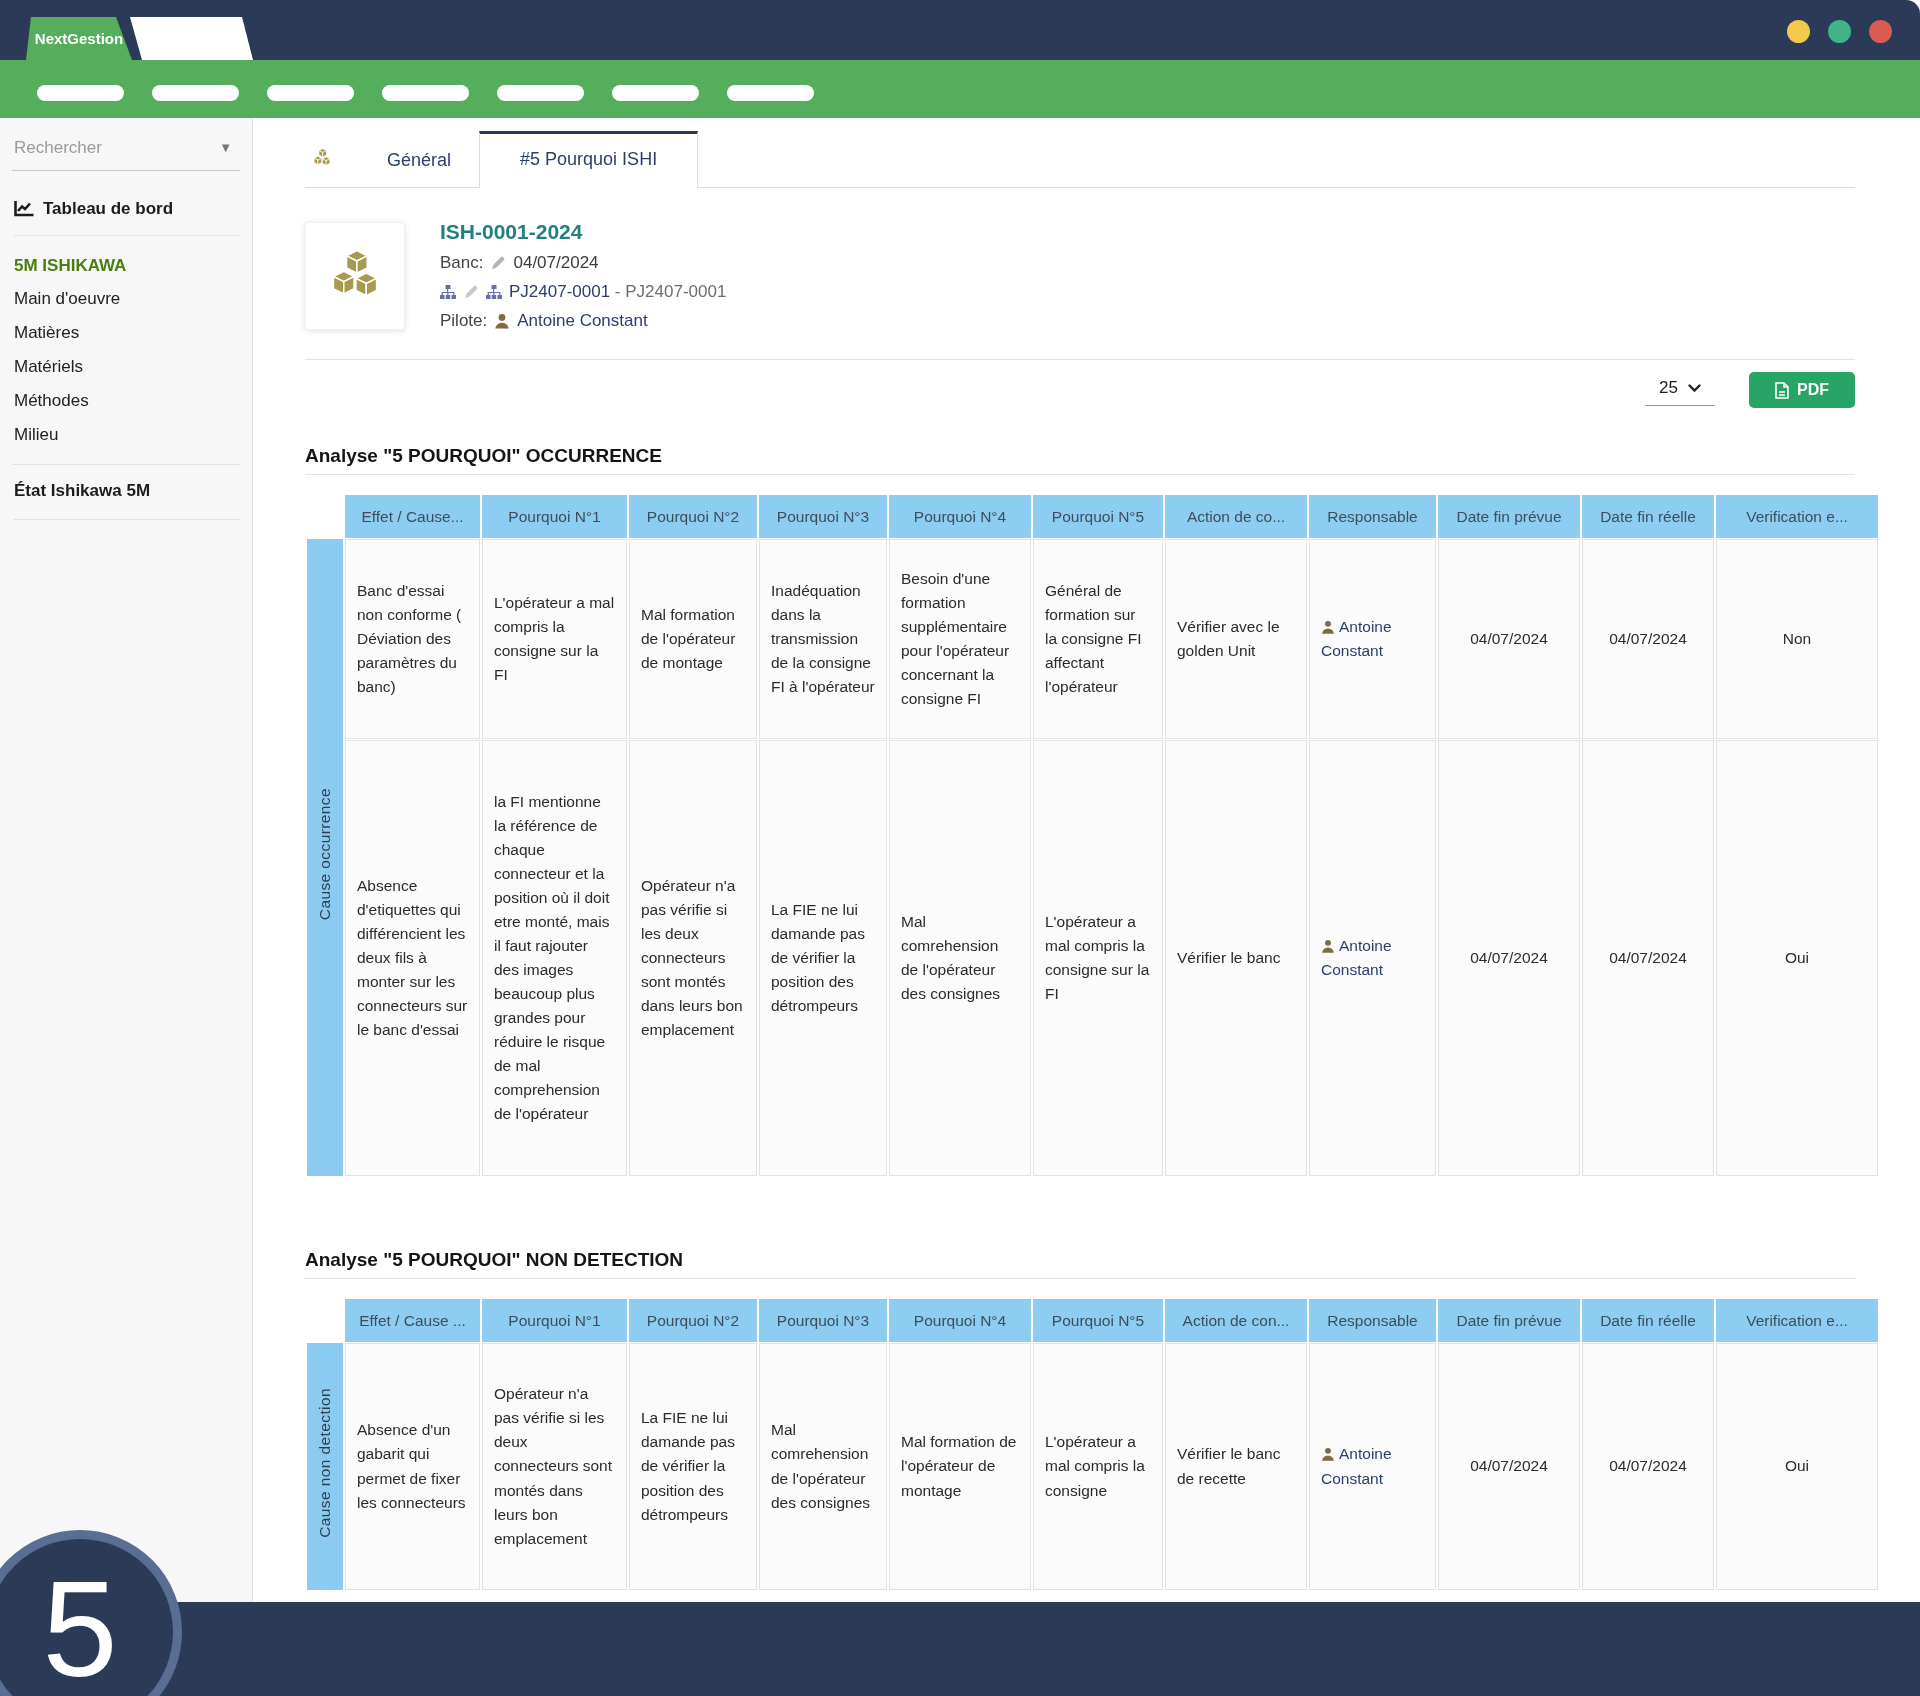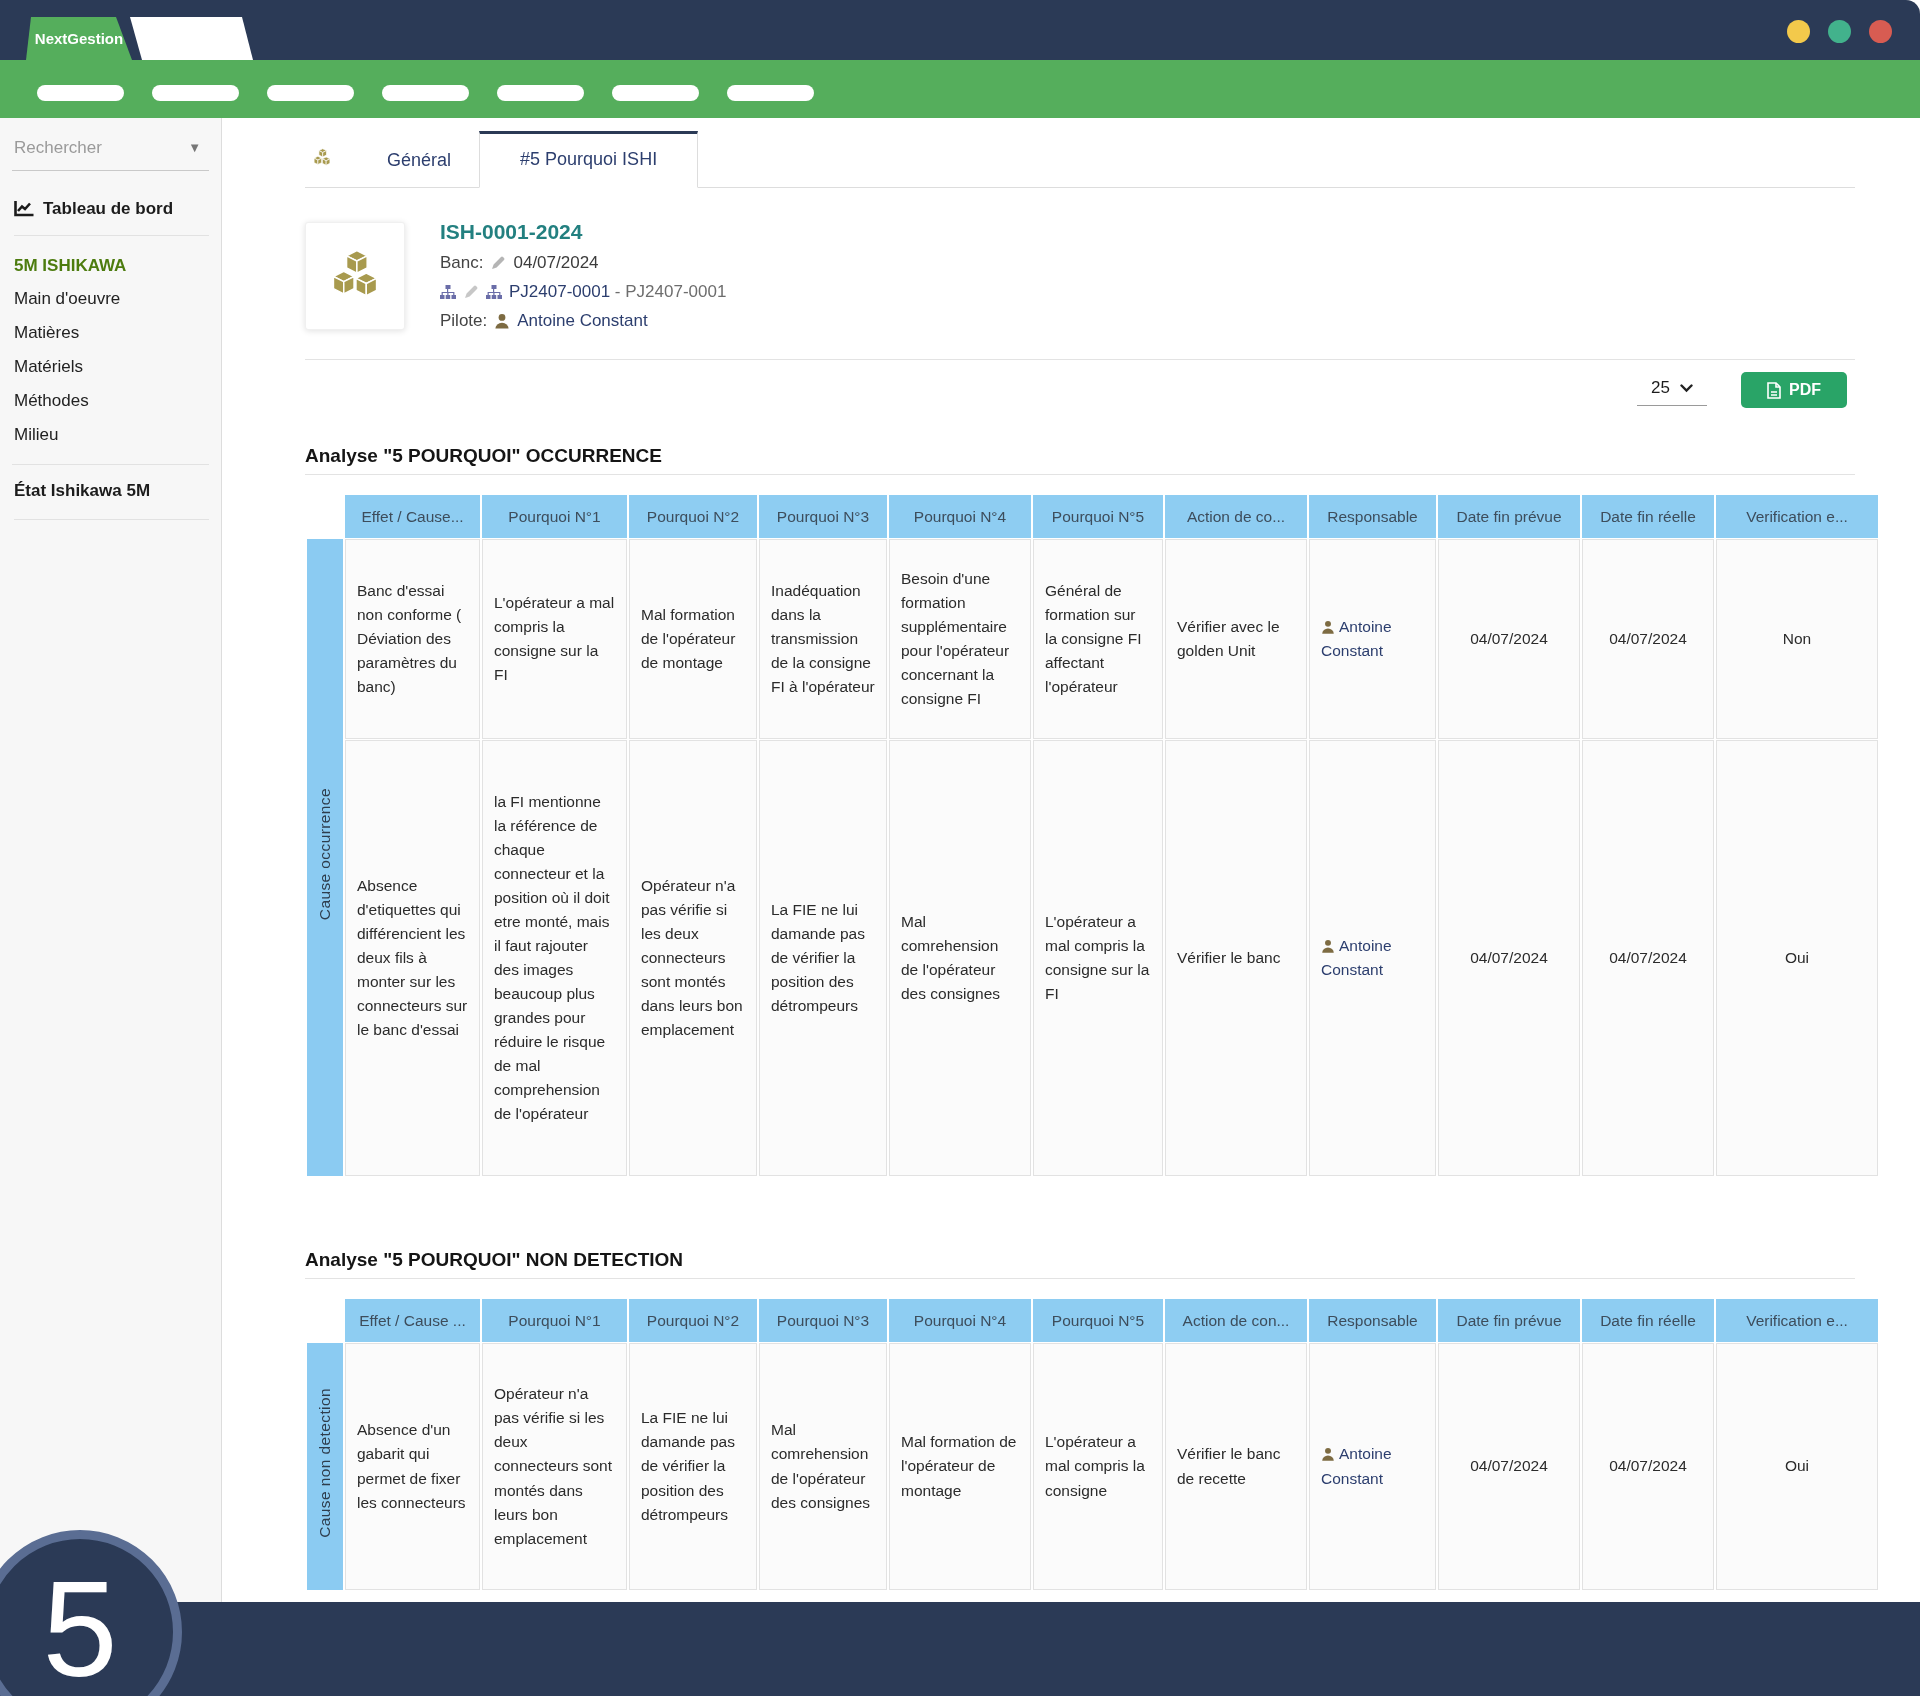--- a/index.html
+++ b/index.html
@@ -18,21 +18,21 @@
                clip-path:polygon(0 0, 112px 0, 123px 100%, 12px 100%); }
   .win-dots { position:absolute; right:28px; top:20px; display:flex; gap:18px; }
   .win-dots i { width:23px; height:23px; border-radius:50%; display:block; }
 
   
   .greenbar { position:absolute; left:0; top:60px; width:1920px; height:58px; background:#55ae5c; }
   .pills { position:absolute; left:37px; top:25px; display:flex; gap:28px; }
   .pill { width:87px; height:16px; background:#fff; border-radius:8px; }
 
   
-  .sidebar { position:absolute; left:0; top:118px; width:222px; height:1484px;
+  .sidebar { position:absolute; left:0; top:118px; width:253px; height:1484px;
              background:#f7f7f7; border-right:1px solid #ddd; padding:14px 12px 0 12px; }
   .search { position:relative; color:#9a9a9a; font-size:17px; padding:6px 2px 12px 2px;
             border-bottom:1px solid #c9c9c9; cursor:pointer; }
   .search .caret { position:absolute; right:8px; top:8px; color:#777; font-size:13px; }
   .side-dash { display:flex; align-items:center; gap:9px; font-size:17px; font-weight:bold;
                color:#1c1c1c; margin:28px 0 0 2px; padding-bottom:16px; border-bottom:1px solid #e2e2e2; cursor:pointer; }
   .side-head { font-size:17px; font-weight:bold; color:#4d7c0f; margin:20px 0 6px 2px; }
   .side-item { font-size:17px; color:#222; margin:0 0 0 2px; padding:7px 0; cursor:pointer; }
   .side-sep  { border-bottom:1px solid #e2e2e2; margin:12px 0 0 0; }
   .side-foot { font-size:17px; font-weight:bold; color:#1c1c1c; margin:16px 0 0 2px;
@@ -59,21 +59,21 @@
   .rec-right { margin-left:auto; text-align:right; }
   .back-row { display:flex; align-items:center; gap:26px; justify-content:flex-end; margin-top:2px; }
   .back-link { font-size:19px; font-weight:bold; color:#2c3e6e; cursor:pointer; }
   .chev { cursor:pointer; display:flex; }
   .btn-mo { margin-top:22px; background:#3f9b9b; color:#fff; border:none; border-radius:5px;
             font-size:19px; font-weight:bold; padding:10px 18px; cursor:pointer;
             font-family:"Liberation Sans",sans-serif; }
   .hr { border:none; border-top:1px solid #e3e3e3; margin:0; }
   .hr.afterhead { margin-top:28px; }
 
-  .ctrls { display:flex; justify-content:flex-end; align-items:center; gap:34px; margin:12px 8px 0 0; }
+  .ctrls { display:flex; justify-content:flex-end; align-items:center; gap:34px; margin:12px 0 0 0; }
   .psize { display:flex; align-items:center; gap:10px; font-size:17px; color:#1d1d1d;
            border-bottom:1px solid #9a9a9a; padding:4px 14px 7px 14px; cursor:pointer; }
   .btn-pdf { background:#29a467; color:#fff; border:none; border-radius:5px; font-size:16px;
              font-weight:bold; padding:9px 26px; display:flex; align-items:center; gap:8px;
              cursor:pointer; font-family:"Liberation Sans",sans-serif; }
 
   .sec-title { font-size:19px; font-weight:bold; color:#151515; margin-top:36px; }
   .sec-title.first { margin-top:37px; }
   .hr.sec { margin-top:7px; }
 

